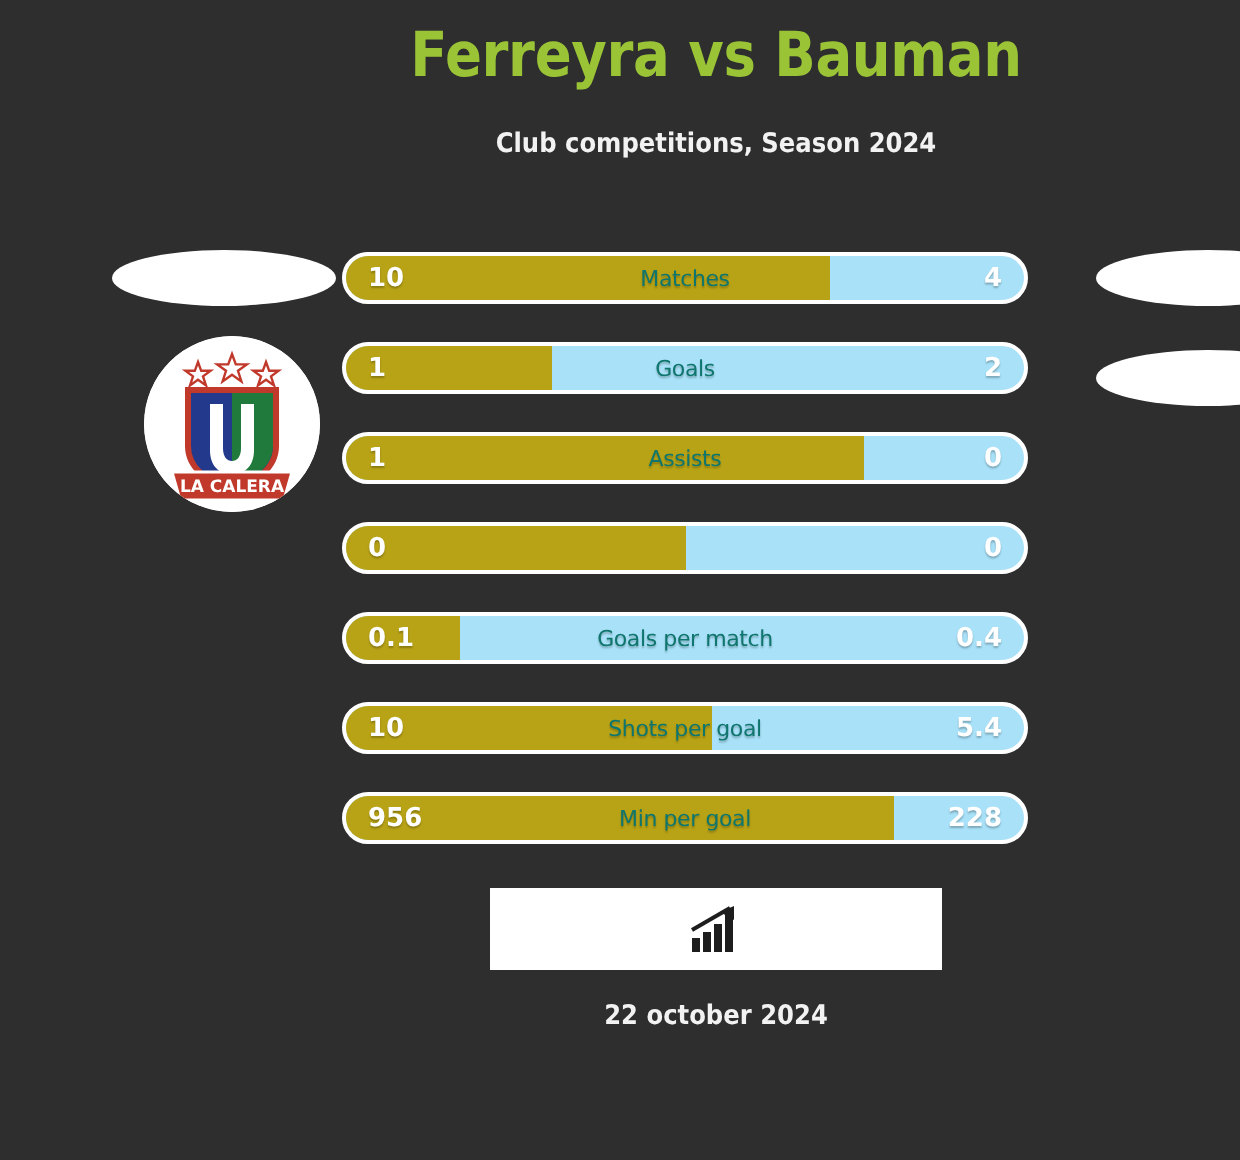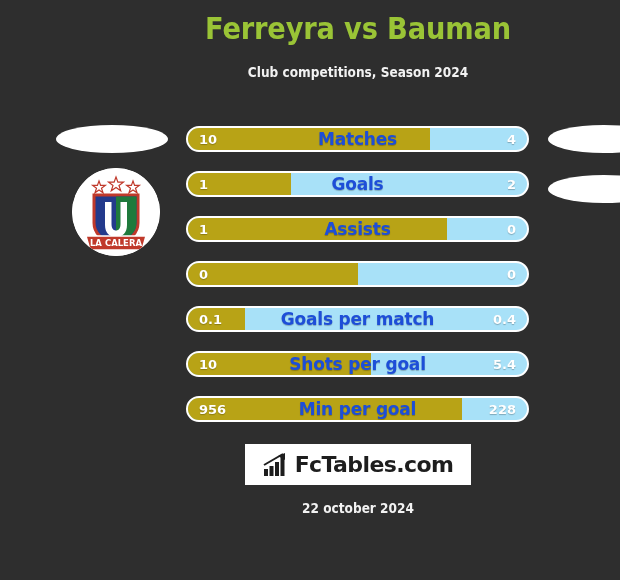--- a/index.html
+++ b/index.html
@@ -75,21 +75,21 @@
     height: 88px;
     background: #ffffff;
     border-radius: 50%;
     overflow: hidden;
   }
   .badge-svg { display: block; }
 
   
   .bars {
     position: absolute;
-    left: 138px;
+    left: 123px;
     top: 126px;
     width: 343px;
   }
   .bar-row {
     position: relative;
     height: 26px;
     margin-bottom: 19px;
     border-radius: 13px;
     border: 2px solid #ffffff;
     box-sizing: border-box;
@@ -105,23 +105,23 @@
   }
   .bar-label {
     position: absolute;
     left: 0;
     right: 0;
     top: 0;
     bottom: 0;
     display: flex;
     align-items: center;
     justify-content: center;
-    color: #1d4ed8;
-    font-size: 17px;
-    font-weight: bold;
+    color: #0f766e;
+    font-size: 11px;
+    font-weight: normal;
     font-family: "DejaVu Sans", sans-serif;
     letter-spacing: -0.2px;
     text-shadow: 0 1px 1px rgba(0,0,0,0.25);
   }
   .bar-value {
     position: absolute;
     top: 0;
     bottom: 0;
     display: flex;
     align-items: center;
@@ -265,18 +265,17 @@
 
   <div class="watermark">
     <svg class="wm-icon" width="26" height="24" viewBox="0 0 26 24">
       <rect x="1" y="16" width="4" height="7" fill="#1d1d1d"></rect>
       <rect x="6.5" y="13" width="4" height="10" fill="#1d1d1d"></rect>
       <rect x="12" y="9" width="4" height="14" fill="#1d1d1d"></rect>
       <rect x="17.5" y="4" width="4" height="19" fill="#1d1d1d"></rect>
       <path d="M1,12 L20,1" stroke="#1d1d1d" stroke-width="2" fill="none"></path>
       <polygon points="22,0 22,7 15,3" fill="#1d1d1d"></polygon>
     </svg>
-    <span class="wm-text">FcTables.com</span>
   </div>
 
   <div class="footer-date">22 october 2024</div>
 
 </div>
 
 </body></html>

